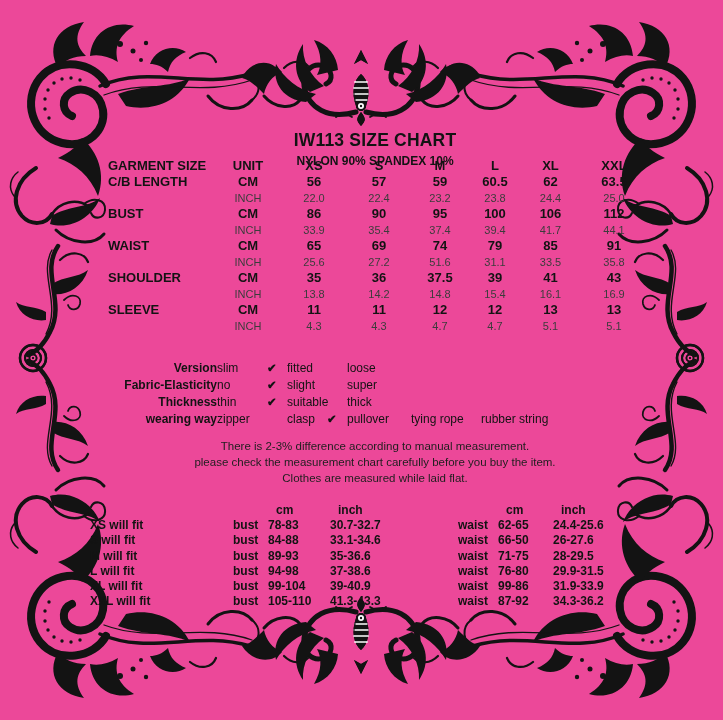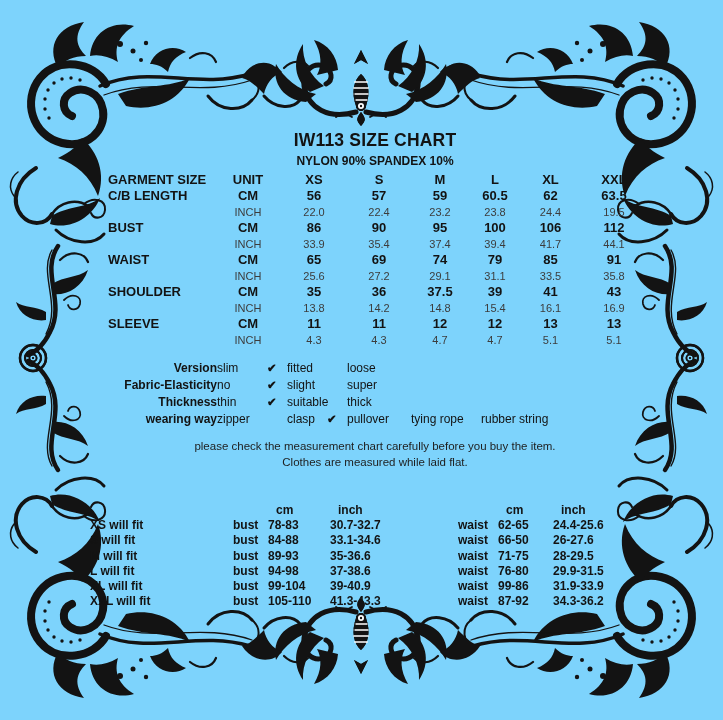--- a/index.html
+++ b/index.html
@@ -1,28 +1,28 @@
 <!DOCTYPE html>
 <html><head>
 <meta charset="utf-8">
 <style>
   html,body{margin:0;padding:0;background:#fff;}
   .canvas{
-    position:relative;width:723px;height:720px;background:#7dd3fc;overflow:hidden;
+    position:relative;width:723px;height:720px;background:#ec4899;overflow:hidden;
     font-family:"Liberation Sans",sans-serif;color:#131313;
   }
   .border-svg{position:absolute;left:0;top:0;width:723px;height:720px;}
   .centered{position:absolute;left:28px;width:694px;text-align:center;white-space:nowrap;}
   .title{top:130px;font-size:17.5px;font-weight:bold;letter-spacing:.2px;}
   .subtitle{top:154px;font-size:12px;font-weight:bold;}
   .grid{position:absolute;display:grid;}
   .r{display:contents;}
   .grid span{white-space:nowrap;}
   
-  .size{left:108px;top:172px;grid-template-columns:107px 66px 66px 64px 58px 52px 59px 68px;
+  .size{left:108px;top:158px;grid-template-columns:107px 66px 66px 64px 58px 52px 59px 68px;
         font-size:13px;font-weight:bold;}
   .size span{height:16px;line-height:16px;text-align:center;}
   .size .lab{text-align:left;}
   .size .in span{font-size:11px;font-weight:normal;color:#3c3c3c;}
   
   .attrs{left:90px;top:360px;grid-template-columns:127px 50px 20px 40px 20px 64px 70px 113px;
          font-size:12px;}
   .attrs span{height:17px;line-height:17px;}
   .attrs .lab{font-weight:bold;text-align:right;}
   .attrs .chk{font-size:11.5px;font-weight:bold;}
@@ -161,21 +161,21 @@
       <span>63.5</span>
     </div>
     <div class="r in">
       <span class="lab"></span>
       <span>INCH</span>
       <span>22.0</span>
       <span>22.4</span>
       <span>23.2</span>
       <span>23.8</span>
       <span>24.4</span>
-      <span>19.5</span>
+      <span>25.0</span>
     </div>
     <div class="r cm">
       <span class="lab">BUST</span>
       <span>CM</span>
       <span>86</span>
       <span>90</span>
       <span>95</span>
       <span>100</span>
       <span>106</span>
       <span>112</span>
@@ -198,21 +198,21 @@
       <span>74</span>
       <span>79</span>
       <span>85</span>
       <span>91</span>
     </div>
     <div class="r in">
       <span class="lab"></span>
       <span>INCH</span>
       <span>25.6</span>
       <span>27.2</span>
-      <span>29.1</span>
+      <span>51.6</span>
       <span>31.1</span>
       <span>33.5</span>
       <span>35.8</span>
     </div>
     <div class="r cm">
       <span class="lab">SHOULDER</span>
       <span>CM</span>
       <span>35</span>
       <span>36</span>
       <span>37.5</span>
@@ -289,20 +289,21 @@
       <span class="chk"></span>
       <span>clasp</span>
       <span class="chk">✔</span>
       <span>pullover</span>
       <span>tying rope</span>
       <span>rubber string</span>
     </div>
   </div>
 
   <div class="centered notes">
+    <div>There is 2-3% difference according to manual measurement.</div>
     <div>please check the measurement chart carefully before you buy the item.</div>
     <div>Clothes are measured while laid flat.</div>
   </div>
 
   <div class="grid guide">
     <div class="r hr">
       <span class="lab"></span>
       <span class="sp"></span>
       <span></span>
       <span>cm</span>

